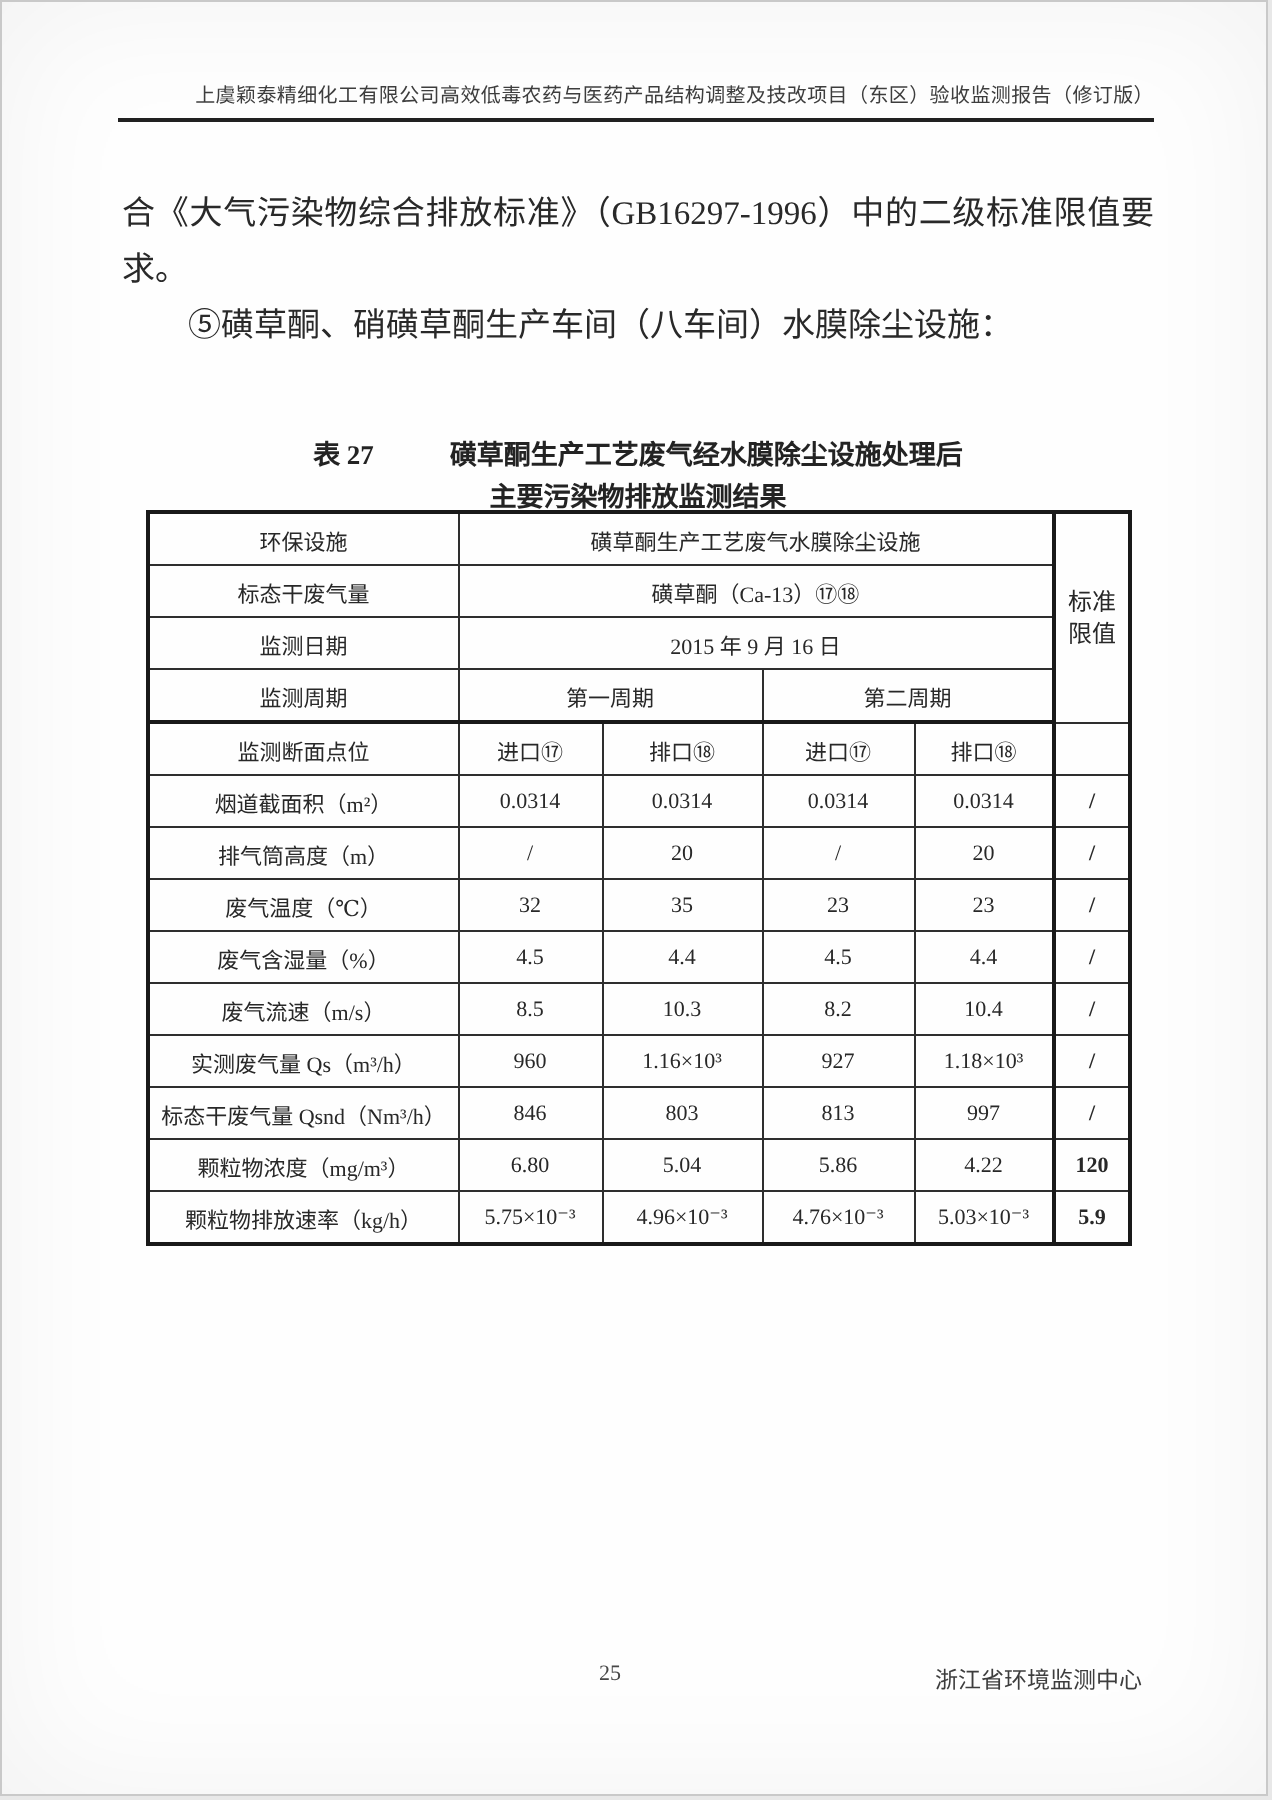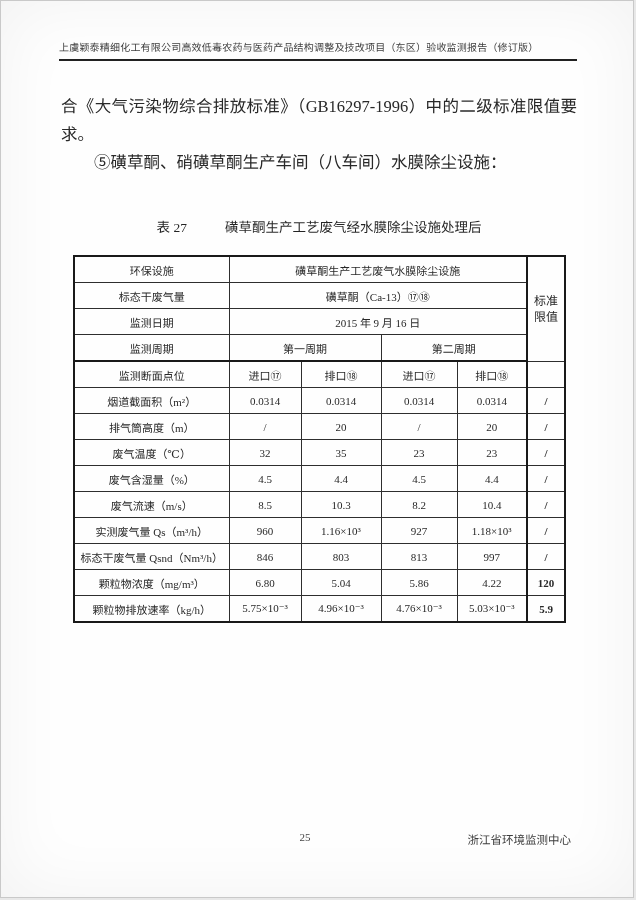--- a/index.html
+++ b/index.html
@@ -8,32 +8,32 @@
     position:relative;width:634px;height:898px;background:#fefefe;
     border:1px solid #c9c9c9;box-sizing:border-box;overflow:hidden;
     box-shadow:inset 0 0 70px rgba(0,0,0,0.05);
     color:#2b2b2b;
   }
   .scan{filter:blur(0.3px) contrast(0.95);}
   
   .doc-header{
     position:absolute;left:58px;top:38px;width:518px;
     border-bottom:2px solid #1c1c1c;padding-bottom:5px;
-    font-size:10px;letter-spacing:0.2px;text-align:left;color:#3a3a3a;
+    font-size:10px;letter-spacing:0.2px;text-align:right;color:#3a3a3a;
     font-family:"Liberation Sans","DejaVu Sans",sans-serif;
     white-space:nowrap;overflow:hidden;
   }
   
   .doc-body{position:absolute;left:60px;top:92px;width:516px;font-size:16.5px;line-height:28px;text-align:justify;color:#242424;}
   .doc-body p{margin:0;}
   .p-first{text-indent:0;}
   .p-indent{text-indent:2em;}
   .p2{margin-top:17px;}
   
-  .tbl-caption{position:absolute;left:60px;top:216px;width:516px;text-align:center;font-weight:normal;font-size:13.5px;line-height:21px;color:#1e1e1e;}
+  .tbl-caption{position:absolute;left:60px;top:216px;width:516px;text-align:center;font-weight:bold;font-size:13.5px;line-height:21px;color:#1e1e1e;}
   .tbl-caption .cap-no{margin-right:38px;}
   
   table.monitor{
     position:absolute;left:72px;top:254px;border-collapse:collapse;table-layout:fixed;
     font-size:11px;color:#232323;
   }
   table.monitor td{
     border:1px solid #2a2a2a;text-align:center;vertical-align:middle;
     height:25px;padding:0 2px;overflow:hidden;white-space:nowrap;
   }
@@ -56,20 +56,21 @@
 
     <div class="doc-body">
       <p class="p-first">合《大气污染物综合排放标准》（GB16297-1996）中的二级标准限值要求。</p>
       <p class="p-indent p2">⑤磺草酮、硝磺草酮生产车间（八车间）水膜除尘设施：</p>
     </div>
 
     <div class="tbl-caption">
       <div>
         <span class="cap-no">表 27</span><span>磺草酮生产工艺废气经水膜除尘设施处理后</span>
       </div>
+      <div>主要污染物排放监测结果</div>
     </div>
 
     <table class="monitor">
       <colgroup>
         <col style="width:155px">
           <col style="width:72px">
           <col style="width:80px">
         <col style="width:76px">
           <col style="width:70px">
           <col style="width:38px">

